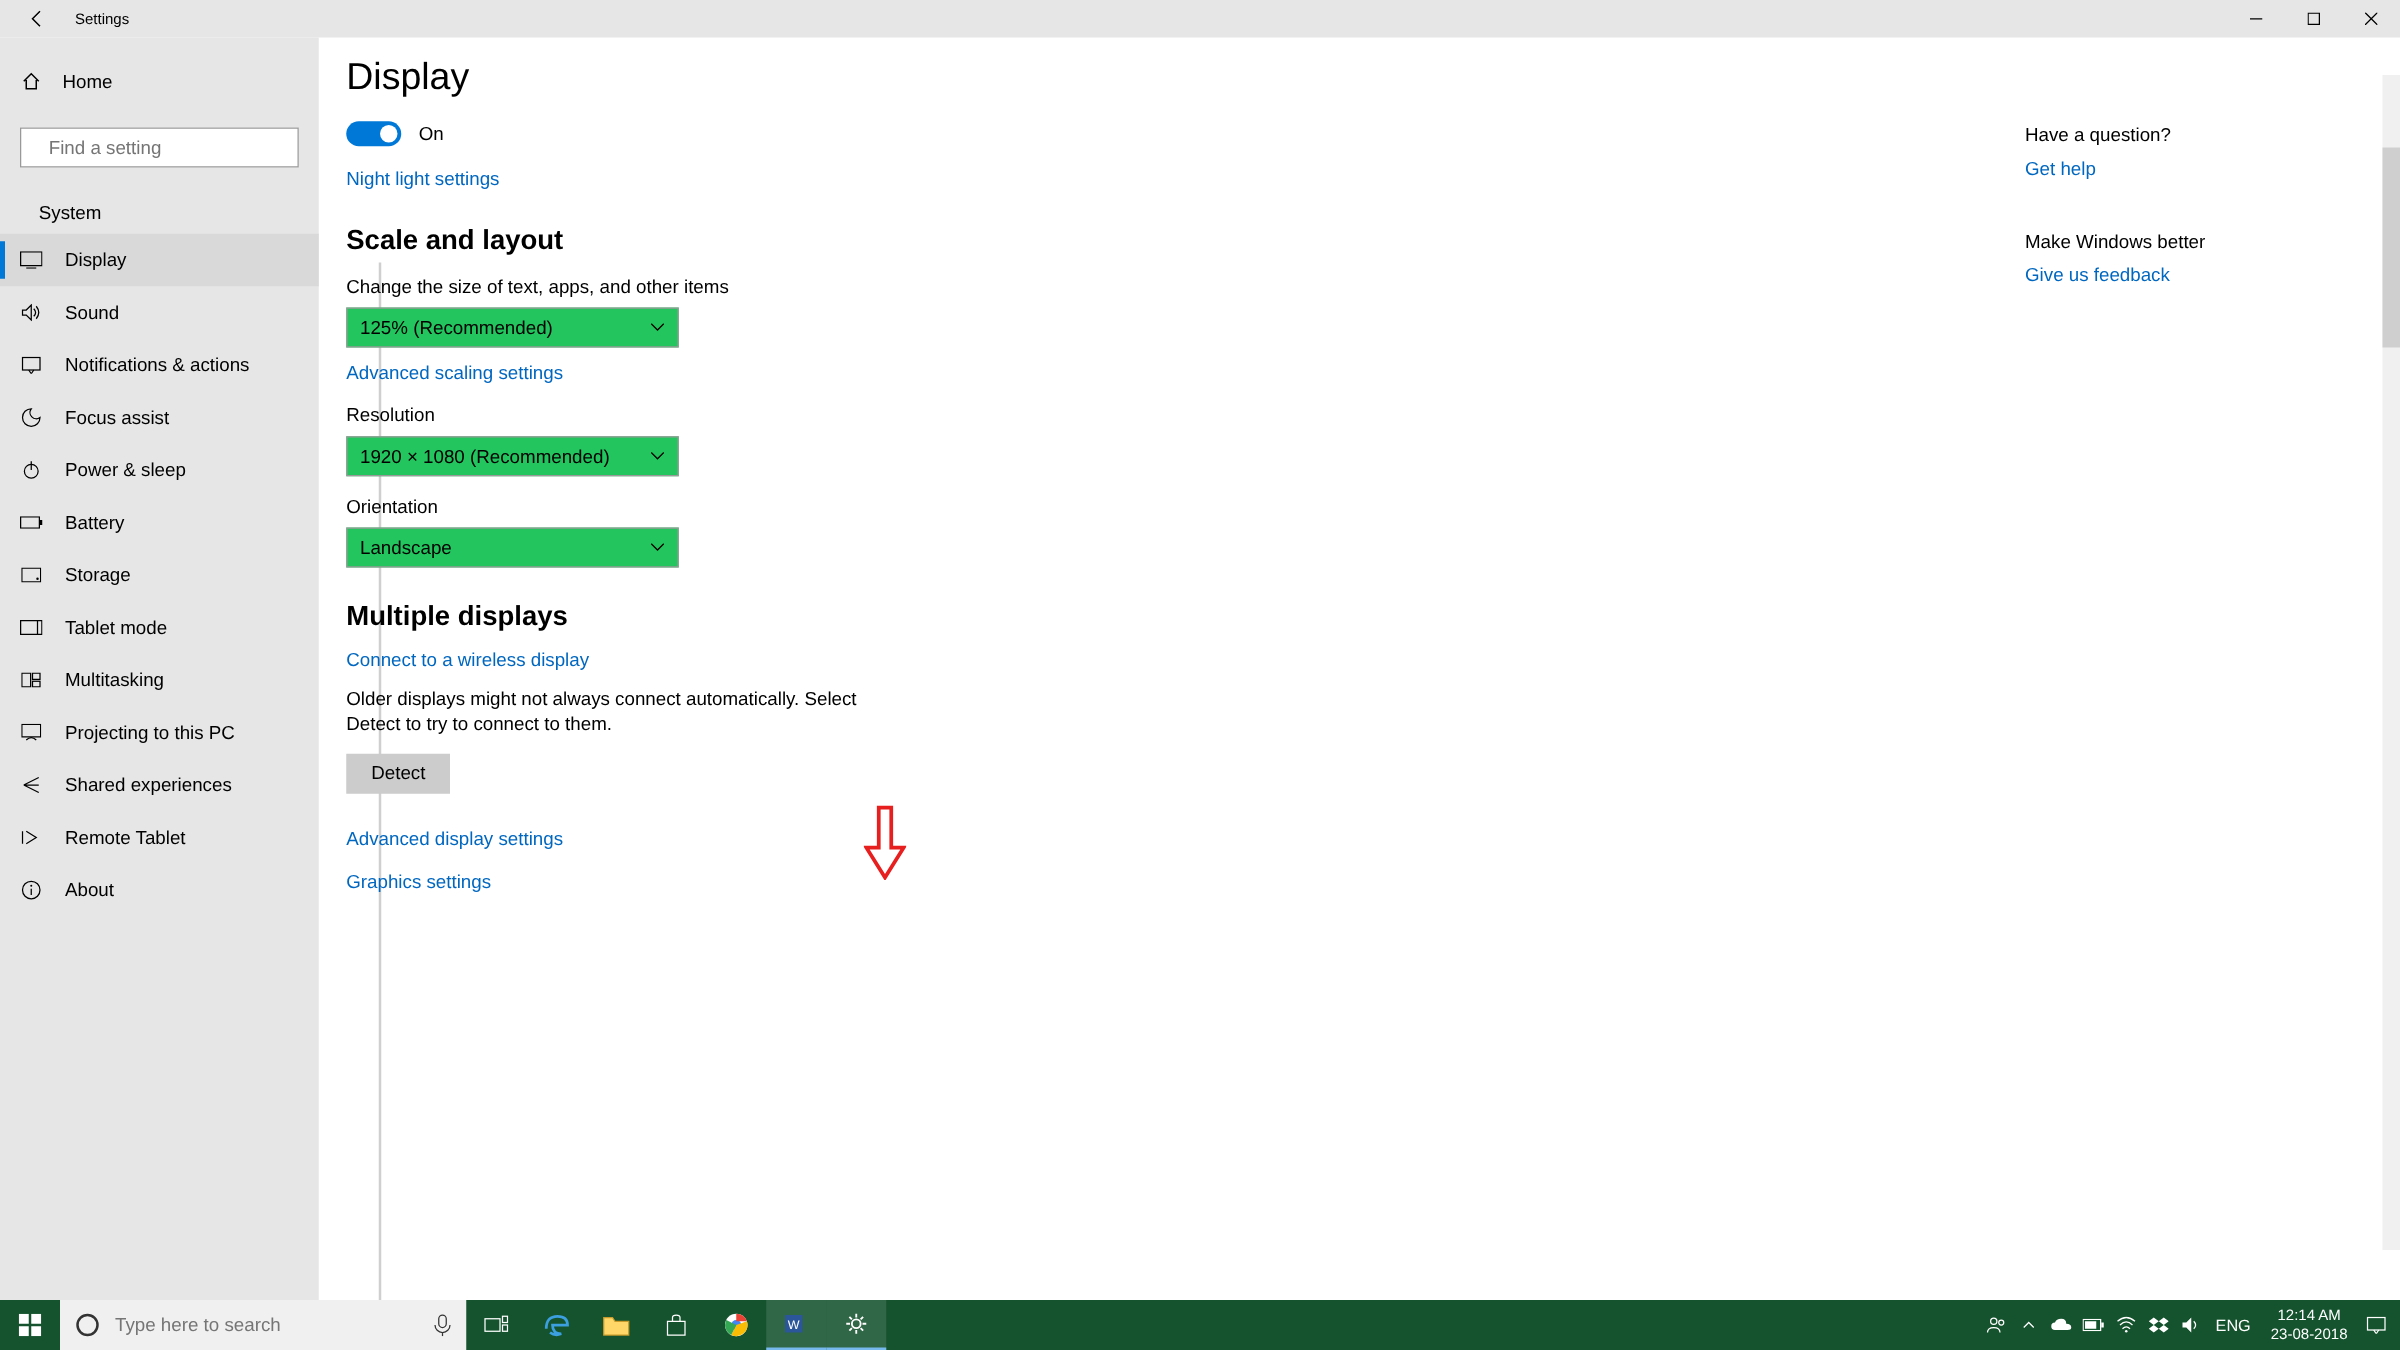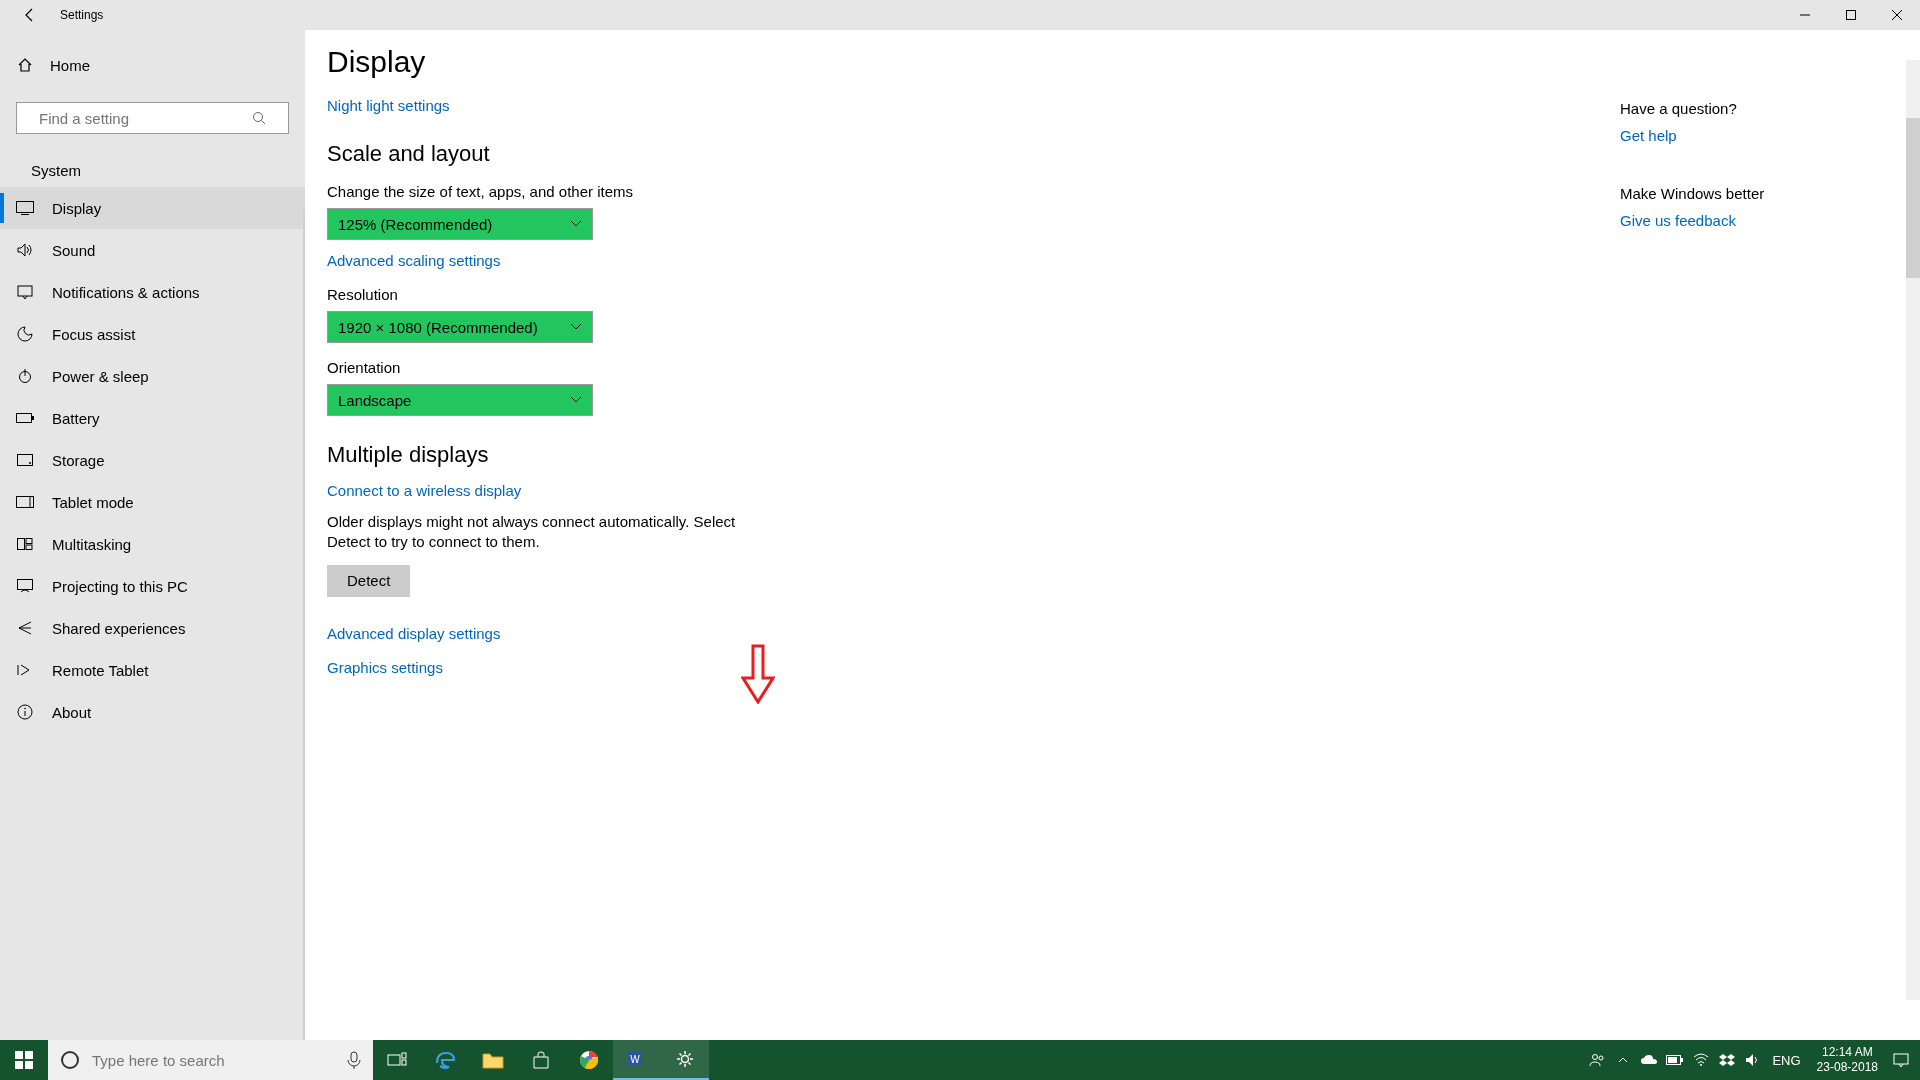--- a/index.html
+++ b/index.html
@@ -7,39 +7,39 @@
 
 
 .title-bar { height: 30px; display: flex; align-items: center; background: #e6e6e6; position: relative; }
 .back-btn { width: 60px; height: 30px; display: flex; align-items: center; justify-content: center; cursor: pointer; }
 .title-text { font-size: 12px; color: #000; }
 .caption-controls { position: absolute; right: 0; top: 0; display: flex; height: 30px; }
 .caption-btn { width: 46px; height: 30px; display: flex; align-items: center; justify-content: center; cursor: pointer; }
 
 
 .main-layout { display: flex; height: calc(1080px - 30px - 40px); position: relative; }
-.sidebar { width: 305px; background: #e6e6e6; padding-top: 18px; }
+.sidebar { width: 255px; background: #e6e6e6; padding-top: 18px; }
 .home-row { display: flex; align-items: center; gap: 16px; padding: 8px 16px; cursor: pointer; font-size: 15px; }
 .search-box { margin: 20px 16px 20px 16px; height: 32px; border: 1px solid #999; background: #fff; display: flex; align-items: center; padding: 0 22px; }
 .search-box input { border: none; outline: none; flex: 1; font-size: 15px; background: transparent; }
 .group-header { padding: 8px 31px; font-weight: 400; font-size: 15px; }
 .nav-item { display: flex; align-items: center; gap: 18px; padding: 12px 16px; cursor: pointer; font-size: 15px; position: relative; }
 .nav-item.active { background: #d9d9d9; }
 .nav-item.active::before { content: ""; position: absolute; left: 0; top: 6px; bottom: 6px; width: 4px; background: #0078d7; }
 .icon-slot { width: 18px; height: 18px; display: flex; align-items: center; justify-content: center; flex-shrink: 0; }
 .sidebar-separator { position: absolute; left: 303px; top: 180px; bottom: 0; width: 2px; background: #cfcfcf; }
 
 .content { flex: 1; padding: 15px 40px 20px 22px; position: relative; overflow: hidden; }
 .page-title { font-size: 30px; font-weight: 400; margin-bottom: 18px; }
 .toggle-row { display: flex; align-items: center; gap: 14px; margin-bottom: 18px; }
 .toggle { width: 44px; height: 20px; border-radius: 10px; background: #0078d7; position: relative; cursor: pointer; }
 .toggle::after { content: ""; position: absolute; right: 3px; top: 3px; width: 14px; height: 14px; border-radius: 50%; background: #fff; }
 .toggle-label { font-size: 15px; }
 .link { color: #0067c0; font-size: 15px; cursor: pointer; display: inline-block; }
-.section-heading { font-size: 22px; font-weight: 400; margin-top: 26px; margin-bottom: 14px; }
+.section-heading { font-size: 22px; font-weight: 700; margin-top: 26px; margin-bottom: 14px; }
 .field-label { font-size: 15px; margin-bottom: 8px; margin-top: 16px; }
 .dropdown { width: 266px; height: 32px; border: 1px solid #999; display: flex; align-items: center; justify-content: space-between; padding: 0 10px; cursor: pointer; font-size: 15px; background: #22c55e; }
 .body-text { font-size: 15px; margin-top: 12px; max-width: 420px; line-height: 1.35; }
 .btn-default { height: 32px; padding: 0 20px; background: #ccc; border: none; font-size: 15px; cursor: pointer; margin-top: 12px; }
 .right-col { position: absolute; right: 80px; top: 70px; width: 220px; }
 .right-heading { font-size: 15px; margin-bottom: 10px; }
 .right-gap { height: 40px; }
 
 
 .arrow-annotation { position: absolute; left: 436px; top: 614px; pointer-events: none; }
@@ -228,20 +228,24 @@
         </span>
       <span>About</span>
     </div>
   </div>
 
   <div class="sidebar-separator"></div>
 
   <div class="content">
     <h1 class="page-title">Display</h1>
 
+    <div class="toggle-row">
+      <div class="toggle"></div>
+      <span class="toggle-label">On</span>
+    </div>
     <span class="link">Night light settings</span>
 
     <h2 class="section-heading">Scale and layout</h2>
     <div class="field-label">Change the size of text, apps, and other items</div>
     <div class="dropdown">
       <span>125% (Recommended)</span>
       <svg width="12" height="8" viewBox="0 0 12 8">
           <path d="M1 1 L6 6 L11 1" stroke="#000" fill="none"></path>
         </svg>
     </div>

